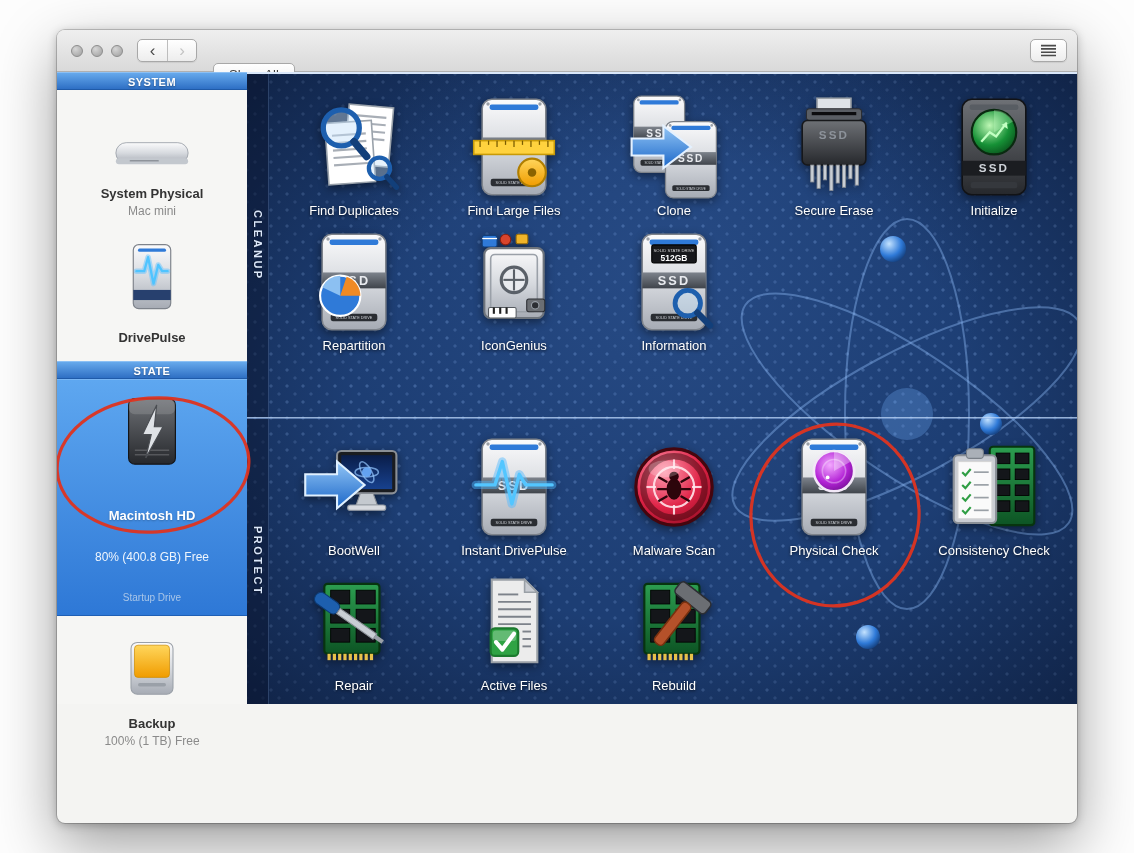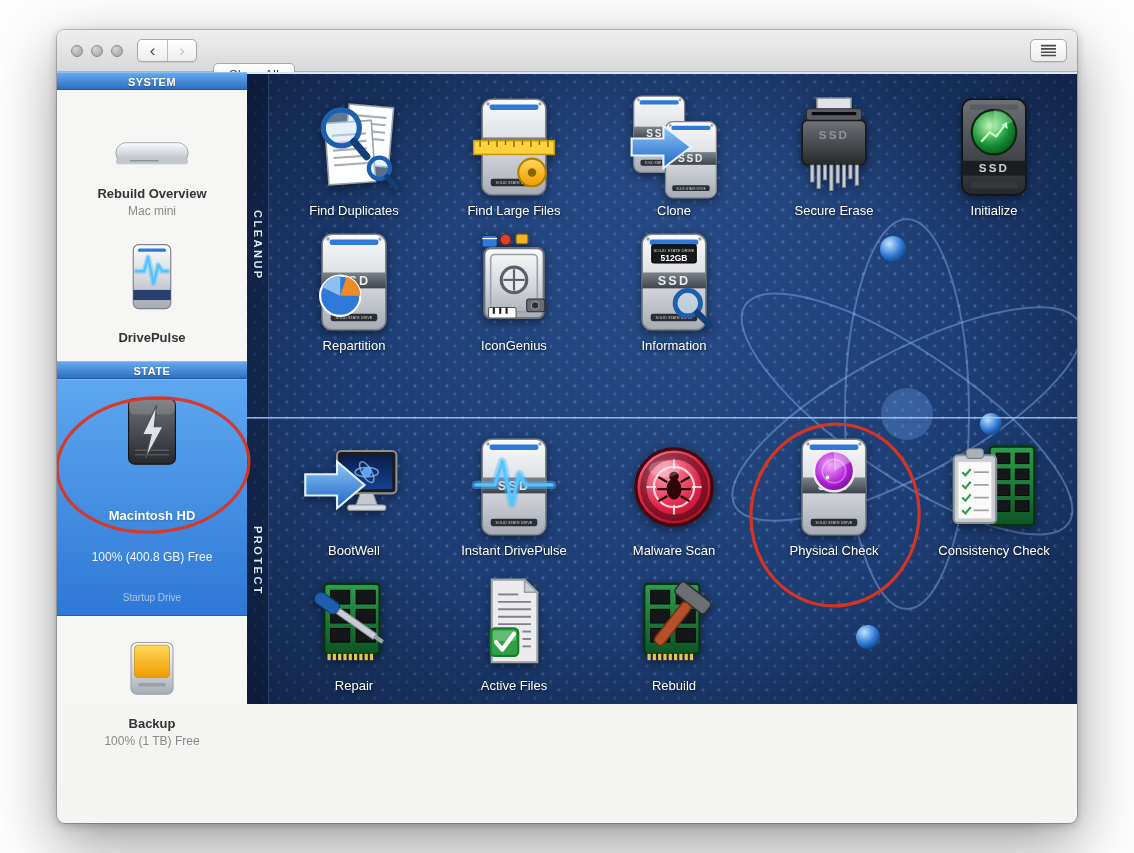--- a/index.html
+++ b/index.html
@@ -184,21 +184,21 @@
 
       <div class="sidebar">
         <div class="side-header">SYSTEM</div>
 
         <div class="side-item si-overview">
           <svg class="ic-macmini" viewBox="0 0 100 48">
             <rect x="8" y="12" width="84" height="24" rx="12" fill="url(#gSilver)" stroke="#9aa0a8"></rect>
             <rect x="8" y="30" width="84" height="7" rx="3.5" fill="#c3c8ce"></rect>
             <rect x="24" y="32" width="34" height="2" rx="1" fill="#8f949b"></rect>
           </svg>
-          <div class="si-title">Rebuild Overview</div>
+          <div class="si-title">System Physical</div>
           <div class="si-sub">Mac mini</div>
         </div>
 
         <div class="side-item si-drivepulse">
           <svg class="ic-dp" viewBox="0 0 100 100">
             <rect x="26" y="6" width="48" height="82" rx="7" fill="url(#gSilver)" stroke="#7e838b" stroke-width="1.5"></rect>
             <rect x="32" y="11" width="36" height="4" rx="2" fill="#2f7ad8"></rect>
             <rect x="26" y="64" width="48" height="13" fill="#27406e"></rect>
             <polyline points="30,40 40,40 45,22 52,56 58,32 63,40 70,40" fill="none" stroke="rgba(90,190,255,.45)" stroke-width="7" stroke-linecap="round" stroke-linejoin="round"></polyline>
             <polyline points="30,40 40,40 45,22 52,56 58,32 63,40 70,40" fill="none" stroke="#4fc4ff" stroke-width="3" stroke-linecap="round" stroke-linejoin="round"></polyline>
@@ -212,21 +212,21 @@
           <svg class="ic-hd" viewBox="0 0 100 100">
             <rect x="20" y="6" width="60" height="84" rx="8" fill="url(#gDark)" stroke="#141518" stroke-width="1.5"></rect>
             <rect x="20" y="6" width="60" height="20" rx="8" fill="rgba(255,255,255,.14)"></rect>
             <g stroke="rgba(255,255,255,.18)" stroke-width="2">
               <line x1="28" y1="72" x2="72" y2="72"></line>
                 <line x1="28" y1="78" x2="72" y2="78"></line>
             </g>
             <polygon points="56,14 38,52 49,52 42,82 64,42 53,42" fill="#dfe2e6" stroke="#4a4d52" stroke-width="1.5"></polygon>
           </svg>
           <div class="si-title">Macintosh HD</div>
-          <div class="si-sub">100% (400.8 GB) Free</div>
+          <div class="si-sub">80% (400.8 GB) Free</div>
           <div class="si-badge">Startup Drive</div>
         </div>
 
         <div class="side-item si-backup">
           <svg class="ic-bk" viewBox="0 0 100 100">
             <rect x="20" y="12" width="60" height="74" rx="9" fill="url(#gSilver)" stroke="#9aa0a8" stroke-width="1.5"></rect>
             <rect x="25" y="16" width="50" height="46" rx="5" fill="url(#gOrange)" stroke="#cf8c00"></rect>
             <rect x="30" y="70" width="40" height="5" rx="2.5" fill="#9aa0a8"></rect>
           </svg>
           <div class="si-title">Backup</div>

